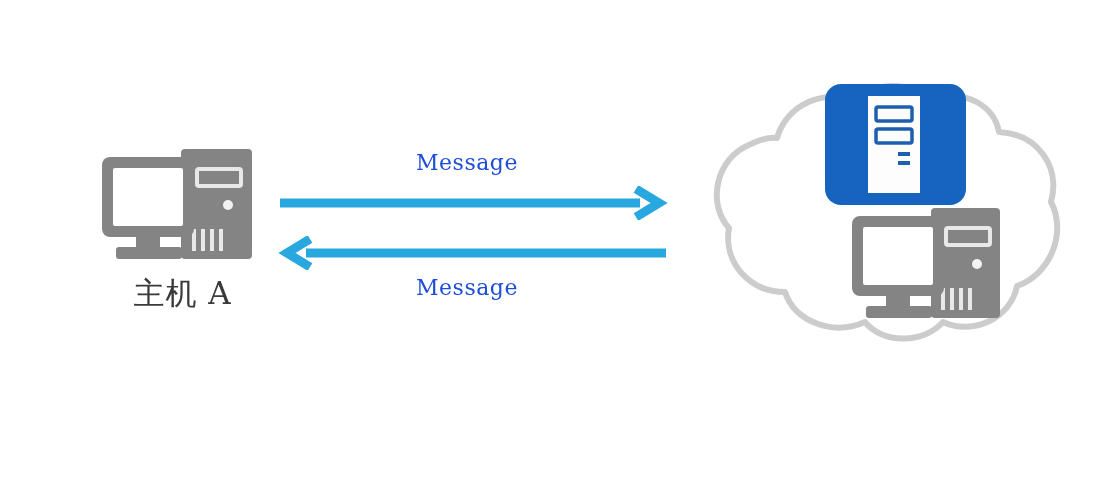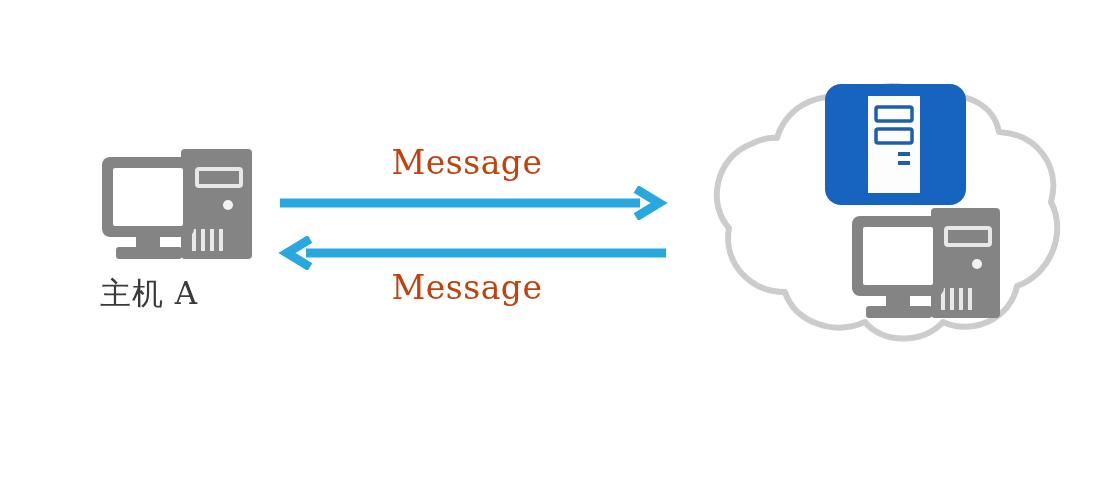--- a/index.html
+++ b/index.html
@@ -29,20 +29,21 @@
     left: 0;
     top: 0;
     width: 165px;
     height: 125px;
   }
   #host-a-label {
     position: absolute;
     left: 0;
     top: 130px;
     width: 165px;
+    text-align: center;
     font-family: "DejaVu Serif", "Liberation Serif", serif;
     font-size: 31px;
     line-height: 40px;
     color: #3a3a3a;
     letter-spacing: 1px;
     white-space: nowrap;
   }
 
   
   #arrow-forward {
@@ -57,23 +58,23 @@
     left: 272px;
     top: 236px;
     width: 396px;
     height: 34px;
   }
   .msg-label {
     position: absolute;
     width: 290px;
     text-align: center;
     font-family: "DejaVu Serif", "Liberation Serif", serif;
-    font-size: 33px;
+    font-size: 22px;
     line-height: 34px;
-    color: #c2410c;
+    color: #1d4ed8;
     letter-spacing: 0.5px;
     white-space: nowrap;
   }
   #message-label-top {
     left: 322px;
     top: 146px;
   }
   #message-label-bottom {
     left: 322px;
     top: 271px;

